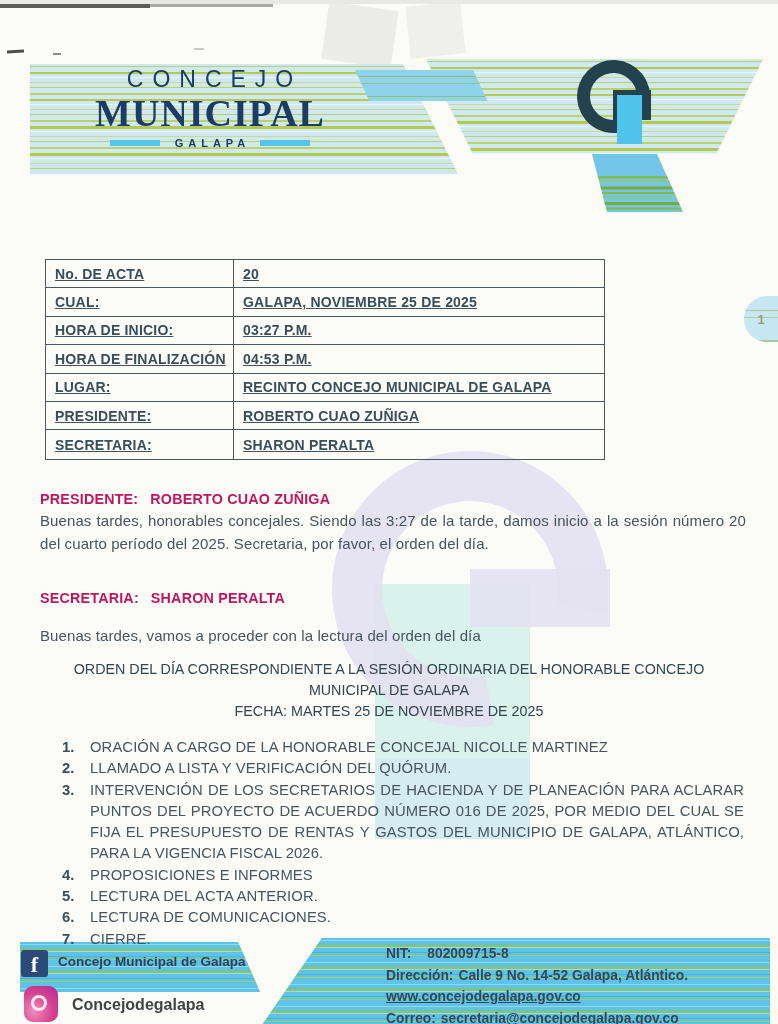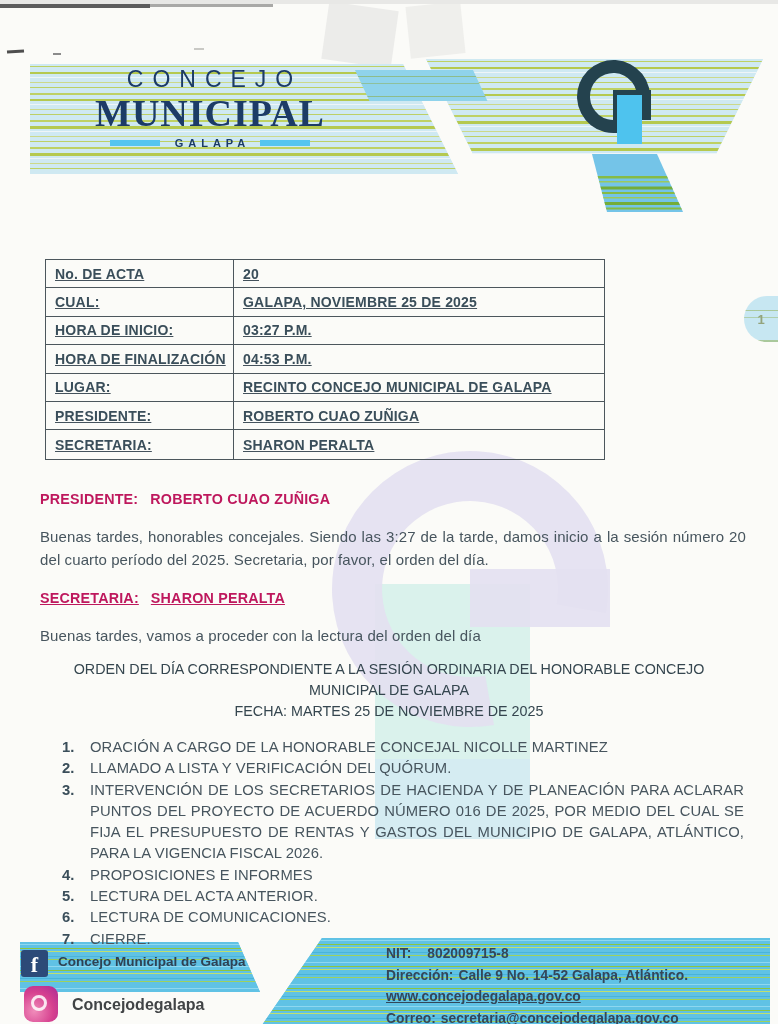--- a/index.html
+++ b/index.html
@@ -228,23 +228,23 @@
         <div class="trow">
           <div class="tc tc1">SECRETARIA:</div>
           <div class="tc">SHARON PERALTA</div>
         </div>
       </div>
 
     <div class="h-line" style="top:487px;">
       <span>PRESIDENTE:</span><span class="gap"></span><span>ROBERTO CUAO ZUÑIGA</span>
     </div>
 
-    <div class="para" style="top:521px;">Buenas tardes, honorables concejales. Siendo las 3:27 de la tarde, damos inicio a la sesión número 20 del cuarto período del 2025. Secretaria, por favor, el orden del día.</div>
-
-    <div class="h-line" style="top:586px;text-decoration:underline;">
+    <div class="para" style="top:505px;">Buenas tardes, honorables concejales. Siendo las 3:27 de la tarde, damos inicio a la sesión número 20 del cuarto período del 2025. Secretaria, por favor, el orden del día.</div>
+
+    <div class="h-line" style="top:586px;">
       <span>SECRETARIA:</span><span class="gap"></span><span>SHARON PERALTA</span>
     </div>
 
     <div class="para" style="top:620px;">Buenas tardes, vamos a proceder con la lectura del orden del día</div>
 
     <div class="agenda-title">
       <div>ORDEN DEL DÍA CORRESPONDIENTE A LA SESIÓN ORDINARIA DEL HONORABLE CONCEJO</div>
       <div>MUNICIPAL DE GALAPA</div>
       <div>FECHA: MARTES 25 DE NOVIEMBRE DE 2025</div>
     </div>

